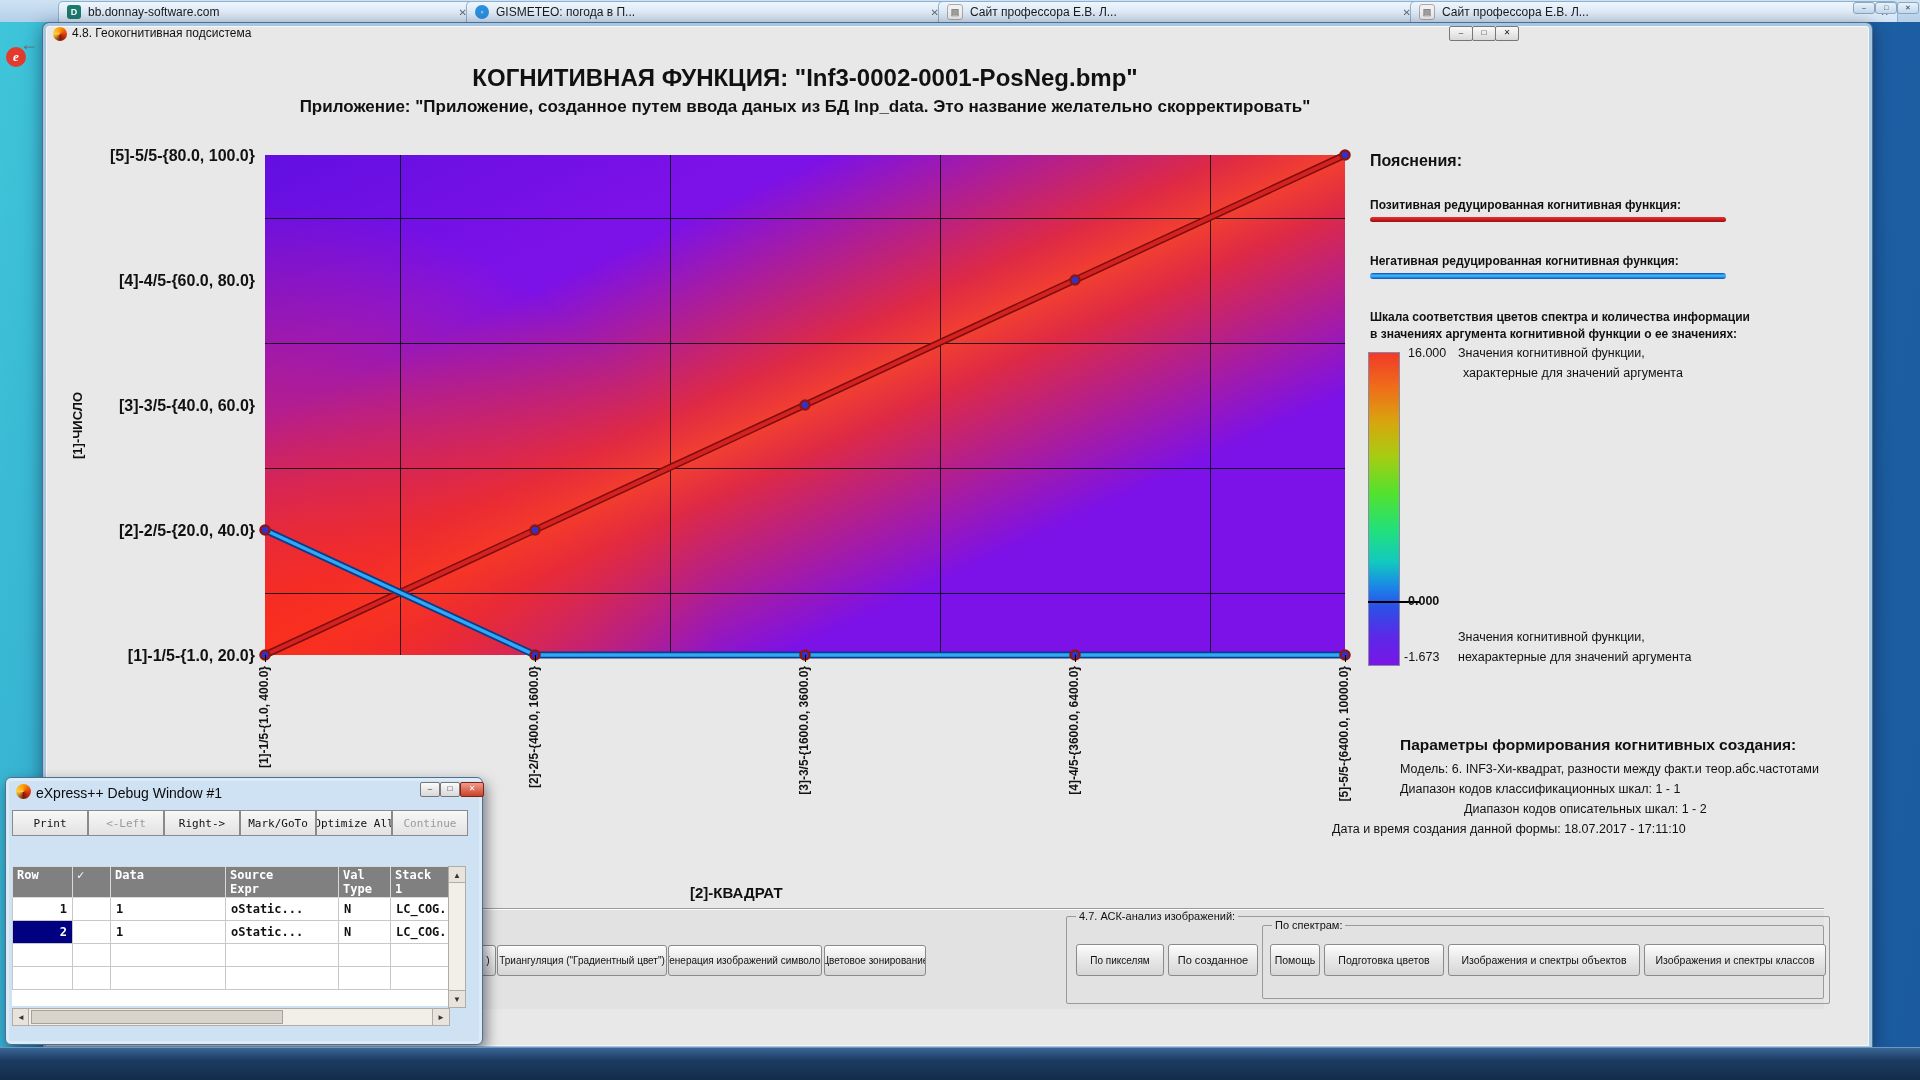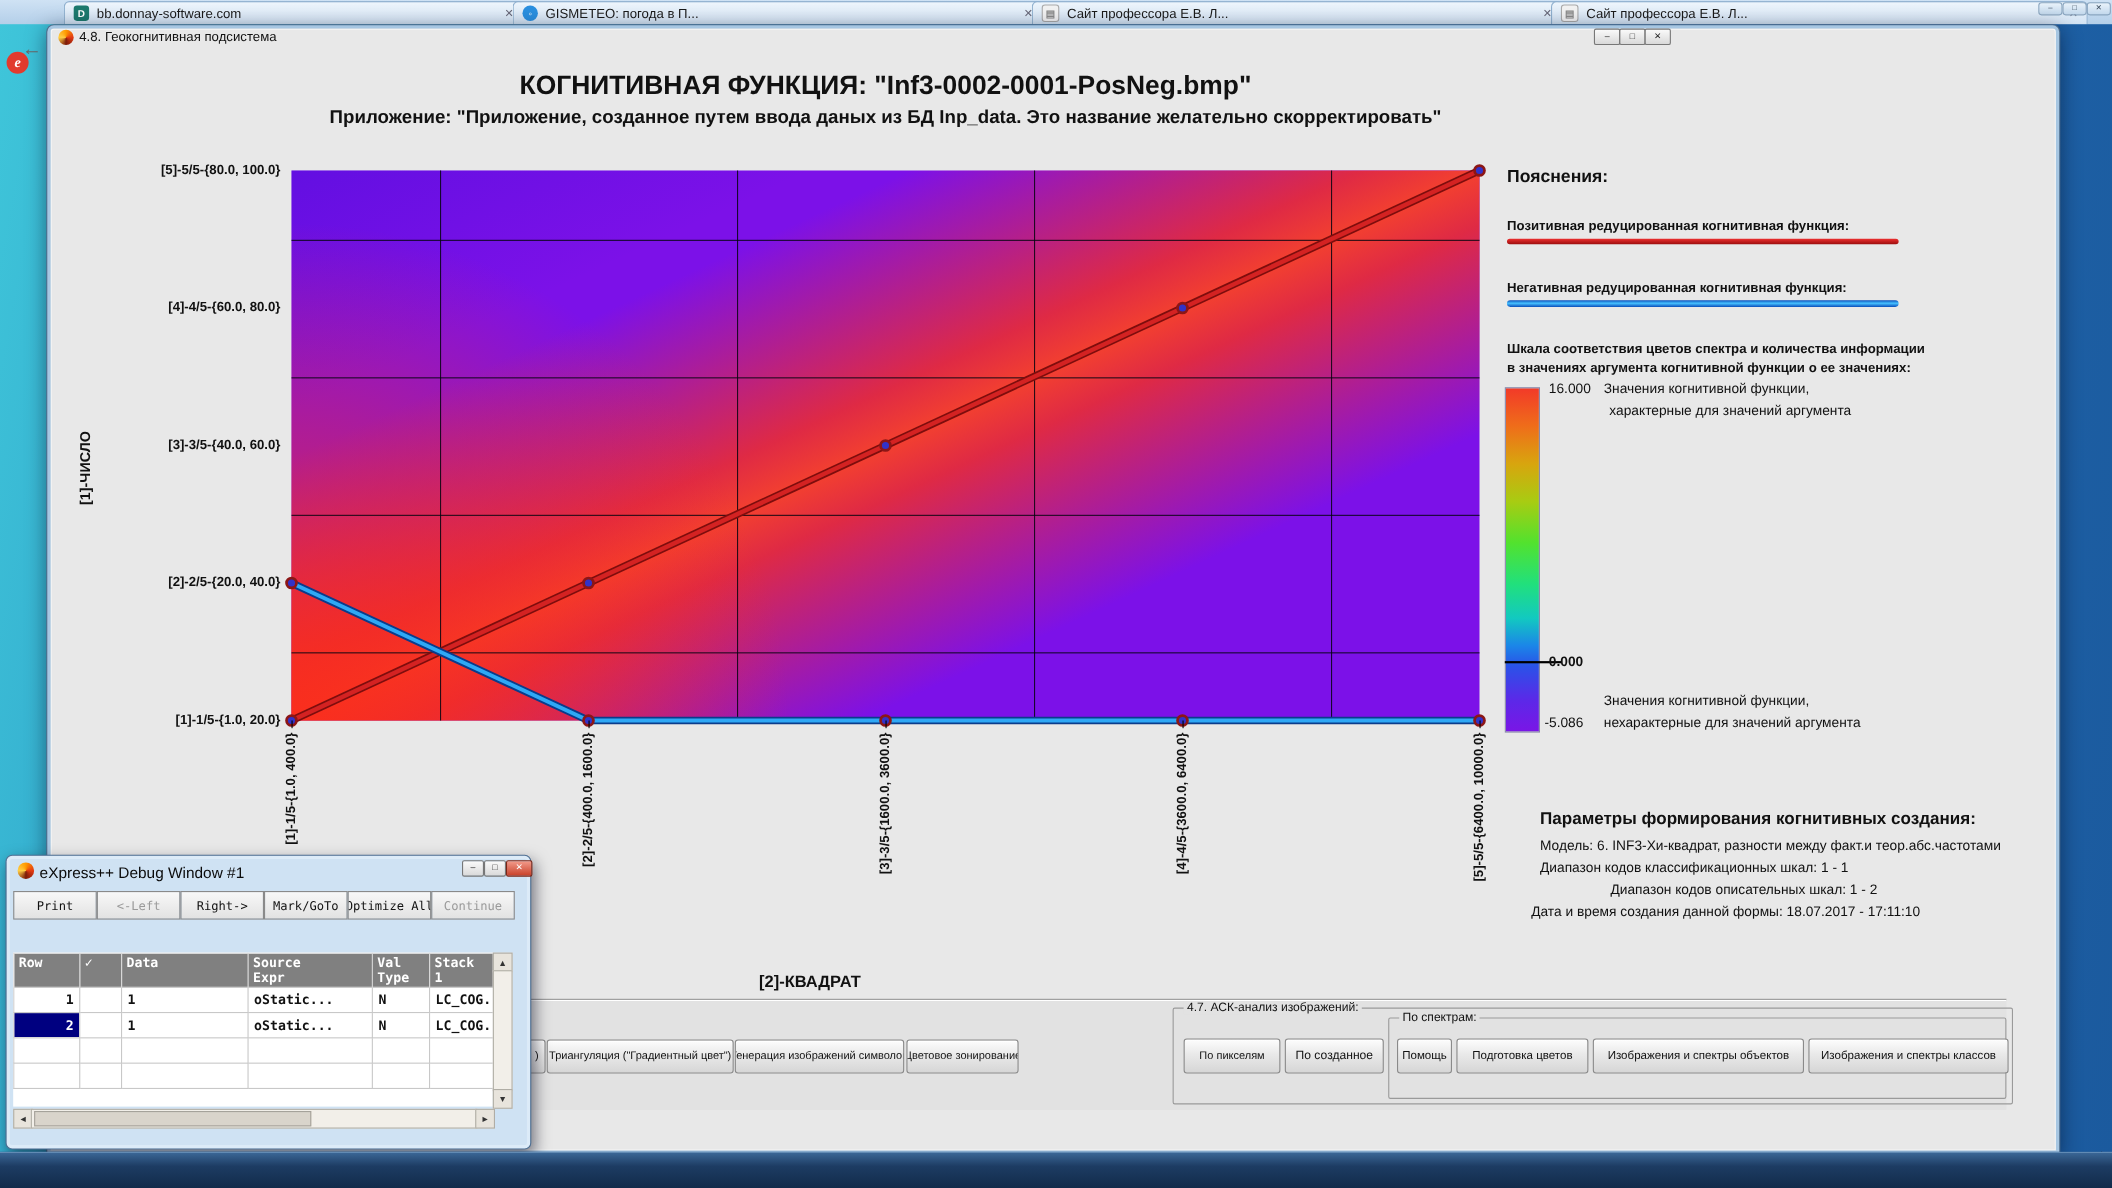--- a/index.html
+++ b/index.html
@@ -26,21 +26,21 @@
   .hdr2{left:120px;top:97px;width:1370px;text-align:center;font-size:17px;font-weight:bold}
   
   .surface{left:265px;top:155px;width:1080px;height:500px;
     background:
       radial-gradient(circle at 0% 100%,rgba(250,45,28,.95) 0%,rgba(250,45,28,.55) 16%,rgba(250,45,28,0) 38%),
       linear-gradient(to bottom right,rgba(40,10,210,.30) 0%,rgba(120,17,232,0) 22%),
       linear-gradient(to bottom right,rgba(240,46,40,0) 26%,rgba(240,46,40,.85) 45%,rgba(248,66,40,.96) 50%,rgba(240,46,40,.85) 55%,rgba(240,46,40,0) 74%),
       #7c11e8}
   .gl{position:absolute;background:rgba(5,5,15,.85)}
   .glv{top:0;width:1px;height:100%}.glh{left:0;height:1px;width:100%}
-  .ytick{left:55px;width:200px;text-align:right;font-size:12px;font-weight:bold;white-space:nowrap}
+  .ytick{left:55px;width:200px;text-align:right;font-size:16px;font-weight:bold;white-space:nowrap}
   .vlabel{writing-mode:vertical-rl;transform:rotate(180deg);white-space:nowrap;font-size:12px;font-weight:bold}
   .tickmark{width:1px;height:7px;background:#000}
   
   .lg-h{font-size:16px;font-weight:bold}
   .lg-s{font-size:12px;font-weight:bold}
   .lg-t{font-size:12.5px}
   .redline{height:5px;border-radius:3px;background:linear-gradient(#ee3030,#9c0e0e)}
   .blueline{height:6px;border-radius:3px;background:linear-gradient(#0a50bc,#45c0ff 45%,#0a50bc)}
   .scalebar{width:30px;height:312px;border:1px solid #8888aa;
     background:linear-gradient(#f23a28 0%,#ef6d1a 11%,#d8a50e 22%,#a8cc12 33%,#52e22e 45%,#21e07c 57%,#12c9c0 67%,#1b86e8 75%,#2a52e8 81%,#5c28e8 91%,#7a16e6 100%)}
@@ -176,28 +176,28 @@
   <div class="blueline abs" style="left:1370px;top:273px;width:356px"></div>
   <div class="lg-s abs" style="left:1370px;top:310px">Шкала соответствия цветов спектра и количества информации</div>
   <div class="lg-s abs" style="left:1370px;top:327px">в значениях аргумента когнитивной функции о ее значениях:</div>
   <div class="scalebar abs" style="left:1368px;top:352px"></div>
   <div class="abs" style="left:1368px;top:601px;width:52px;height:2px;background:#000"></div>
   <div class="lg-t abs" style="left:1408px;top:346px">16.000</div>
   <div class="lg-t abs" style="left:1458px;top:346px">Значения когнитивной функции,</div>
   <div class="lg-t abs" style="left:1463px;top:366px">характерные для значений аргумента</div>
   <div class="lg-t abs" style="left:1408px;top:594px;font-weight:bold">0.000</div>
   <div class="lg-t abs" style="left:1458px;top:630px">Значения когнитивной функции,</div>
-  <div class="lg-t abs" style="left:1404px;top:650px">-5.086</div>
+  <div class="lg-t abs" style="left:1404px;top:650px">-1.673</div>
   <div class="lg-t abs" style="left:1458px;top:650px">нехарактерные для значений аргумента</div>
 
   <div class="abs" style="left:1400px;top:736px;font-size:15.5px;font-weight:bold">Параметры формирования когнитивных создания:</div>
   <div class="lg-t abs" style="left:1400px;top:762px">Модель: 6. INF3-Хи-квадрат, разности между факт.и теор.абс.частотами</div>
   <div class="lg-t abs" style="left:1400px;top:782px">Диапазон кодов классификационных шкал: 1 - 1</div>
   <div class="lg-t abs" style="left:1464px;top:802px">Диапазон кодов описательных шкал: 1 - 2</div>
-  <div class="lg-t abs" style="left:1392px;top:822px">Дата и время создания данной формы: 18.07.2017 - 17:11:10</div>
+  <div class="lg-t abs" style="left:1332px;top:822px">Дата и время создания данной формы: 18.07.2017 - 17:11:10</div>
 
   <div class="band abs"></div>
   <div class="btn abs" style="left:480px;top:945px;width:14px;height:29px">)</div>
   <div class="btn abs" style="left:497px;top:945px;width:168px;height:29px">Триангуляция ("Градиентный цвет")</div>
   <div class="btn abs" style="left:668px;top:945px;width:152px;height:29px">Генерация изображений символов</div>
   <div class="btn abs" style="left:824px;top:945px;width:100px;height:29px">Цветовое зонирование</div>
 
   <div class="grp abs" style="left:1066px;top:916px;width:762px;height:86px"></div>
   <div class="grplab abs" style="left:1076px;top:910px">4.7. АСК-анализ изображений:</div>
   <div class="btn abs" style="left:1076px;top:944px;width:86px;height:30px;font-size:10px">По пикселям</div>

